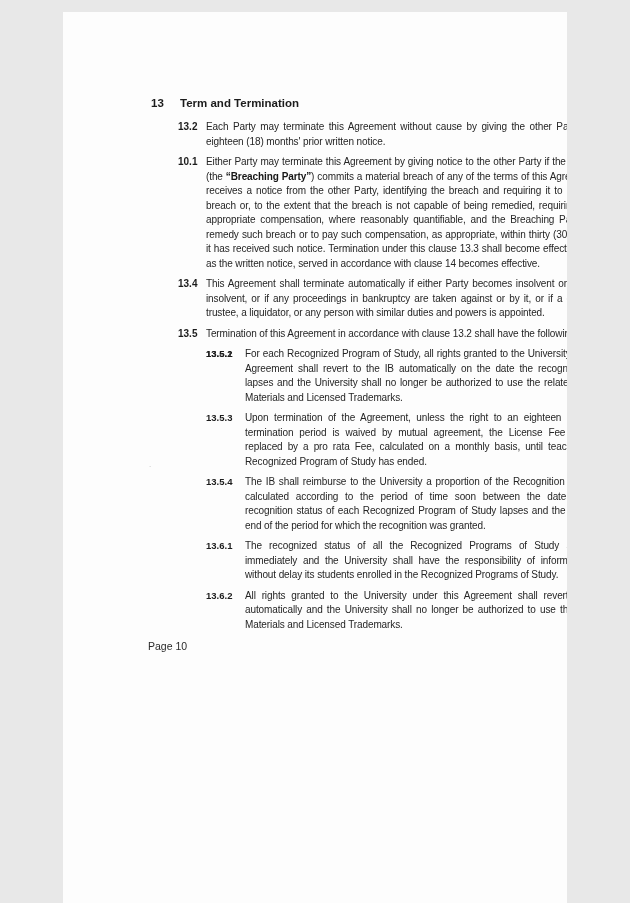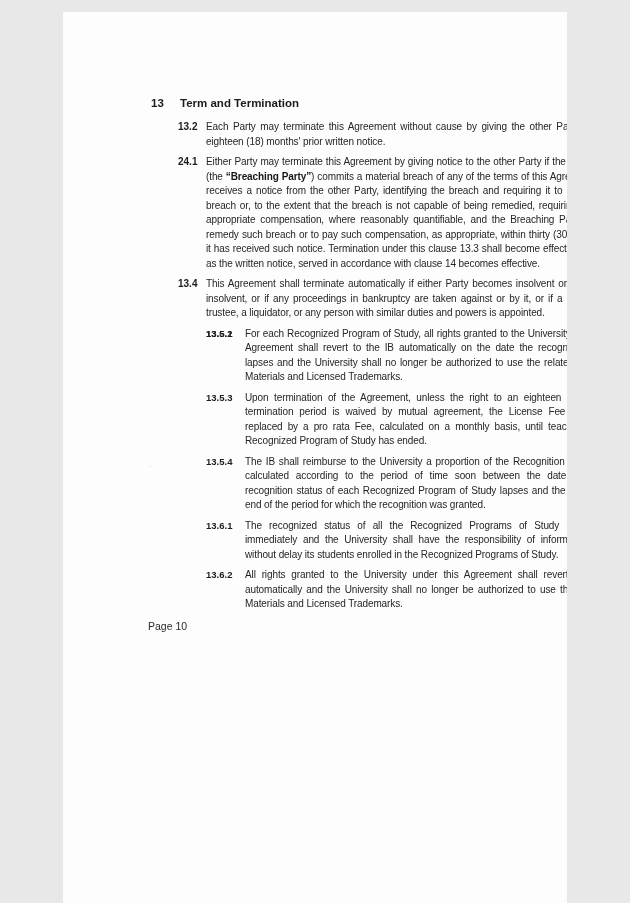--- a/index.html
+++ b/index.html
@@ -92,29 +92,33 @@
       <span class="h-title">Term and Termination</span>
     </div>
 
 
     <div class="clause">
       <span class="num">13.2</span>
       <p class="body">Each Party may terminate this Agreement without cause by giving the other Party at least eighteen (18) months' prior written notice.</p>
     </div>
 
     <div class="clause">
-      <span class="num">24.1</span>
+      <span class="num">10.1</span>
       <p class="body"><span>Either Party may terminate this Agreement by giving notice to the other Party if the other Party (the </span><b>“Breaching Party”</b><span>) commits a material breach of any of the terms of this Agreement and receives a notice from the other Party, identifying the breach and requiring it to remedy the breach or, to the extent that the breach is not capable of being remedied, requiring it to pay appropriate compensation, where reasonably quantifiable, and the Breaching Party fails to remedy such breach or to pay such compensation, as appropriate, within thirty (30) days after it has received such notice. Termination under this clause 13.3 shall become effective as soon as the written notice, served in accordance with clause 14 becomes effective.</span></p>
     </div>
 
     <div class="clause">
       <span class="num">13.4</span>
       <p class="body">This Agreement shall terminate automatically if either Party becomes insolvent or is deemed insolvent, or if any proceedings in bankruptcy are taken against or by it, or if a guardian, a trustee, a liquidator, or any person with similar duties and powers is appointed.</p>
     </div>
 
+    <div class="clause">
+      <span class="num">13.5</span>
+      <p class="body">Termination of this Agreement in accordance with clause 13.2 shall have the following effects:</p>
+    </div>
 
     <div class="subclause">
       <span class="num">13.5.1</span>
     </div>
 
     <div class="subclause">
       <span class="num">13.5.2</span>
       <p class="body">For each Recognized Program of Study, all rights granted to the University under this Agreement shall revert to the IB automatically on the date the recognized status lapses and the University shall no longer be authorized to use the related Licensed Materials and Licensed Trademarks.</p>
     </div>
 

